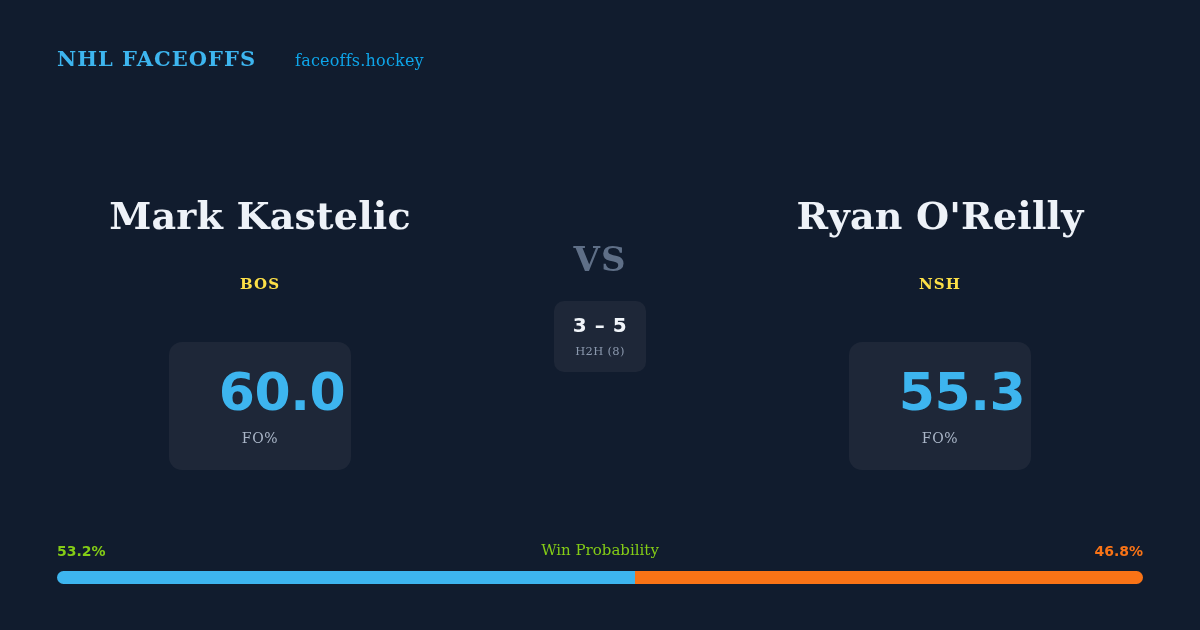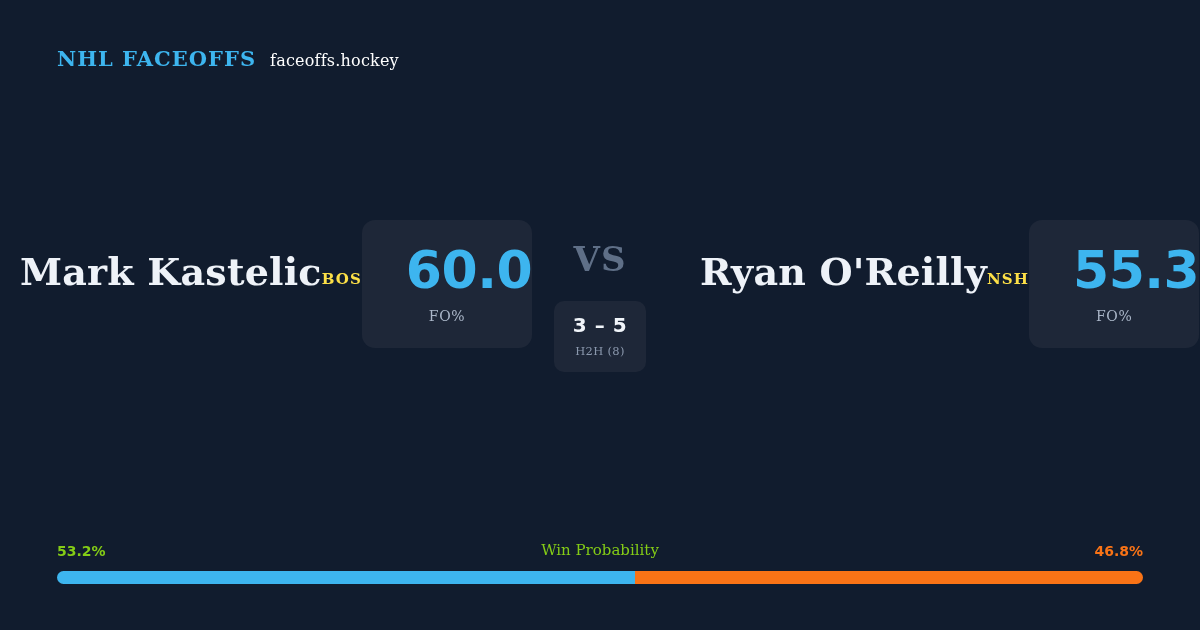--- a/index.html
+++ b/index.html
@@ -18,29 +18,29 @@
     display:flex; align-items:baseline; gap:14px;
   }
   .brand {
     font-family:"DejaVu Serif", serif;
     font-weight:700; font-size:21px; letter-spacing:1.0px;
     color:#3db5ef; white-space:nowrap;
   }
   .brand-sub {
     font-family:"DejaVu Serif", serif;
     font-weight:400; font-size:16px; letter-spacing:.2px;
-    color:#ffffff; white-space:nowrap;
+    color:#0ea5e9; white-space:nowrap;margin-left:25px;
   }
 
   
   .matchup {
     position:absolute; left:0; top:196px; width:1200px;
     display:flex; align-items:flex-start; justify-content:center;
   }
-  .side { width:480px; display:flex; flex-direction:row; align-items:center; }
+  .side { width:480px; display:flex; flex-direction:column; align-items:center;gap:25px; }
 
   .player-name {
     font-family:"DejaVu Serif", serif;
     font-weight:700; font-size:38px; line-height:1.05;
     color:#eef2f8; white-space:nowrap; letter-spacing:.2px;
   }
   .player-team {
     margin-top:14px;
     font-family:"DejaVu Serif", serif;
     font-weight:700; font-size:15px; letter-spacing:1.1px;

